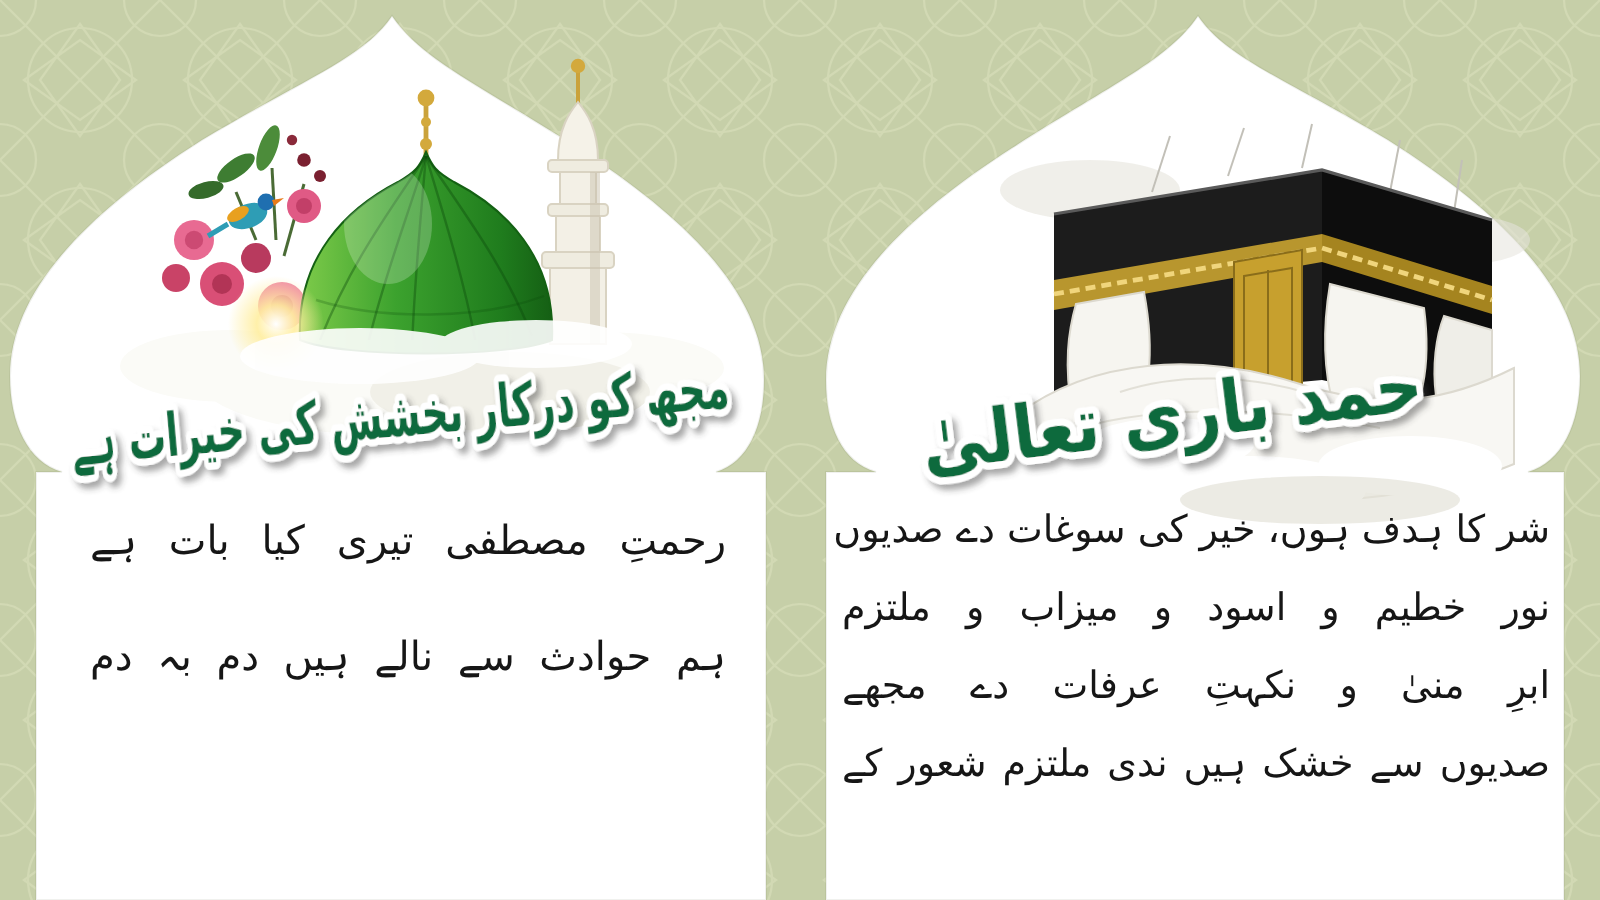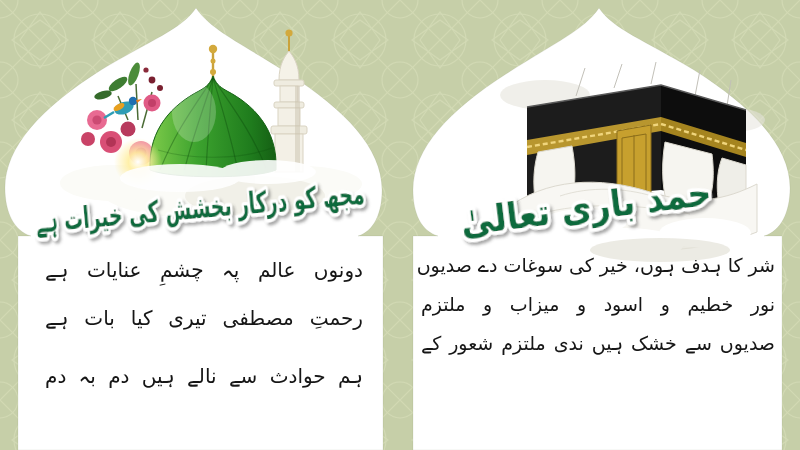--- a/index.html
+++ b/index.html
@@ -198,24 +198,24 @@
 
   <svg class="title-svg" style="left:20px;top:168px;width:360px;height:76px" viewBox="0 0 360 76">
     <text x="180" y="50" text-anchor="middle" transform="rotate(-5 180 40)" font-family="DejaVu Sans, sans-serif" font-size="30" font-weight="bold" fill="#0e6b3e" stroke="#ffffff" stroke-width="7" stroke-linejoin="round" paint-order="stroke" filter="url(#titleShadow)" textLength="330" lengthAdjust="spacingAndGlyphs">مجھ کو درکار بخشش کی خیرات ہے</text>
   </svg>
 
   <svg class="title-svg" style="left:446px;top:164px;width:280px;height:82px" viewBox="0 0 280 82">
     <text x="140" y="56" text-anchor="middle" transform="rotate(-7 140 44)" font-family="DejaVu Sans, sans-serif" font-size="37" font-weight="bold" fill="#0e6b3e" stroke="#ffffff" stroke-width="7" stroke-linejoin="round" paint-order="stroke" filter="url(#titleShadow)" textLength="252" lengthAdjust="spacingAndGlyphs">حمد باری تعالیٰ</text>
   </svg>
 
   <div class="poem poem-left">
-    <div class="poem-line">دونوں عالم پہ چشمِ عنایات ہے</div>
     <div class="poem-line">رحمتِ مصطفی تیری کیا بات ہے</div>
     <div class="poem-line stanza-gap">ہم حوادث سے نالے ہیں دم بہ دم</div>
   </div>
 
   <div class="poem poem-right">
     <div class="poem-line">شر کا ہدف ہوں، خیر کی سوغات دے صدیوں</div>
     <div class="poem-line">نور خطیم و اسود و میزاب و ملتزم</div>
+    <div class="poem-line">ابرِ منیٰ و نکہتِ عرفات دے مجھے</div>
     <div class="poem-line">صدیوں سے خشک ہیں ندی ملتزم شعور کے</div>
   </div>
 
 </div>
 
 </body></html>

